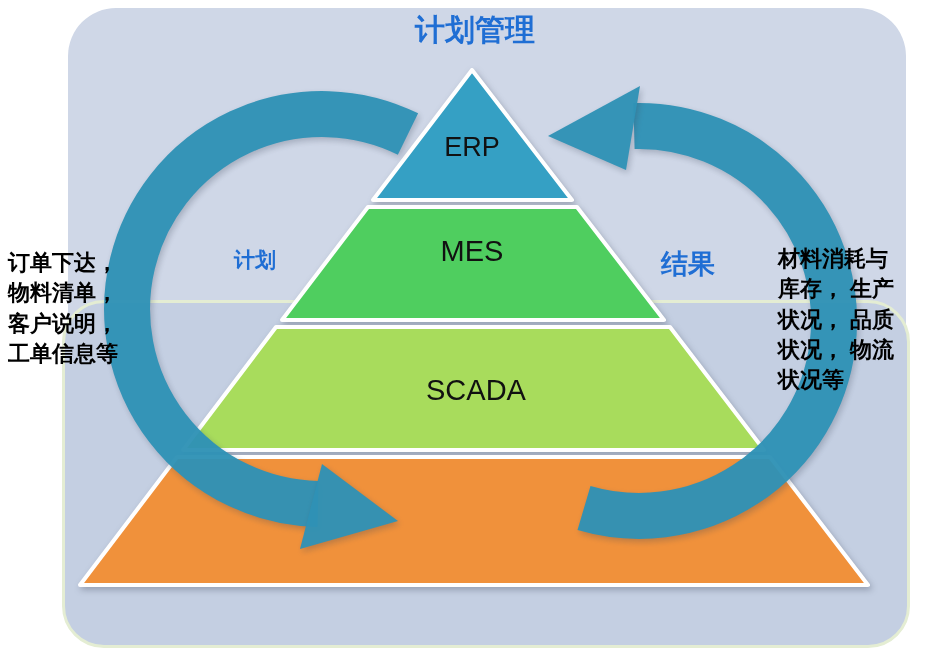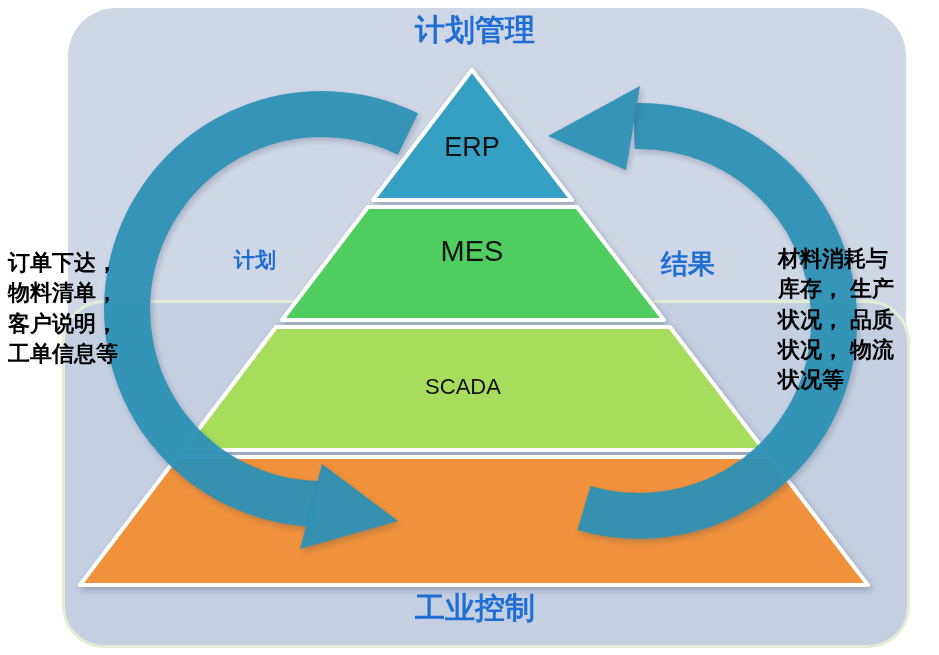--- a/index.html
+++ b/index.html
@@ -43,21 +43,21 @@
     font-weight: bold;
     color: #000000;
     line-height: 1.38;
     white-space: pre-line;
     text-align: left;
   }
   .ann-left  { left: 8px;   top: 248px; width: 170px; }
   .ann-right { left: 778px; top: 244px; width: 160px; }
   .lbl-erp   { left: 392px; top: 120px; width: 160px; font-size: 27px; color: #111; margin-top: 12px; }
   .lbl-mes   { left: 392px; top: 235px; width: 160px; font-size: 29px; color: #111; }
-  .lbl-scada { left: 353px; top: 374px; width: 220px; font-size: 22px; color: #111; }
+  .lbl-scada { left: 366px; top: 374px; width: 220px; font-size: 29px; color: #111; }
   .lbl-ctrl  { left: 312px; top: 500px; width: 320px; font-size: 28px; font-weight: bold; }
 </style>
 </head>
 <body>
 
 <div class="canvas">
 
   <div class="bg-upper" style="background-color: rgb(207, 215, 231);"></div>
 
   <div class="bg-lower" style="background-color: rgb(196, 207, 226); border-color: rgb(228, 237, 211);"></div>
@@ -71,21 +71,20 @@
 
     <path class="arrow-arc" d="M 408 134 A 195 195 0 1 0 318 504" stroke-width="46" stroke="#2f92b6"></path>
     <polygon class="arrow-head" points="322,464 300,549 398,521" fill="#2f92b6"></polygon>
 
     <path class="arrow-arc" d="M 584 508 A 195 195 0 1 0 634 126" stroke-width="46" stroke="#2f92b6"></path>
     <polygon class="arrow-head" points="640,86 626,170 548,136" fill="#2f92b6"></polygon>
   </svg>
 
   <div class="txt title-top" style="color: rgb(31, 110, 212);">计划管理</div>
 
-  <div class="txt title-bottom" style="color: rgb(31, 110, 212);">工业控制</div>
 
   <div class="txt label-plan" style="color: rgb(31, 110, 212);">计划</div>
 
   <div class="txt label-result" style="color: rgb(31, 110, 212);">结果</div>
 
   <div class="ann ann-left">订单下达，
 物料清单，
 客户说明，
 工单信息等</div>
 

